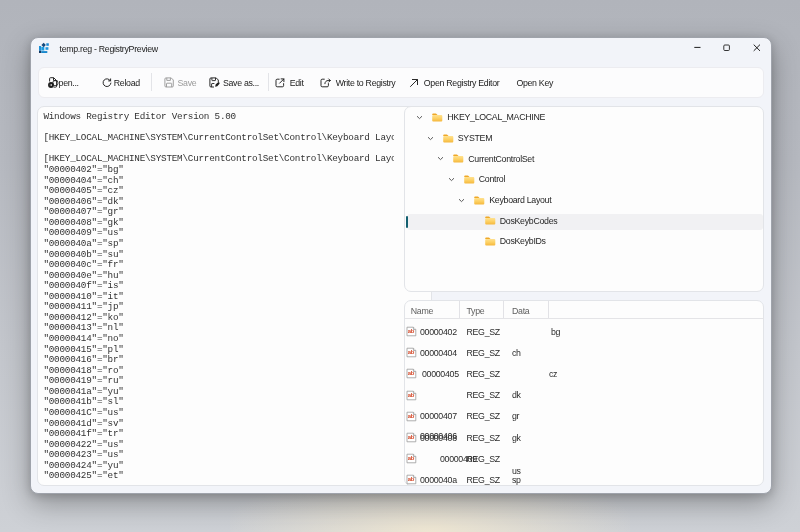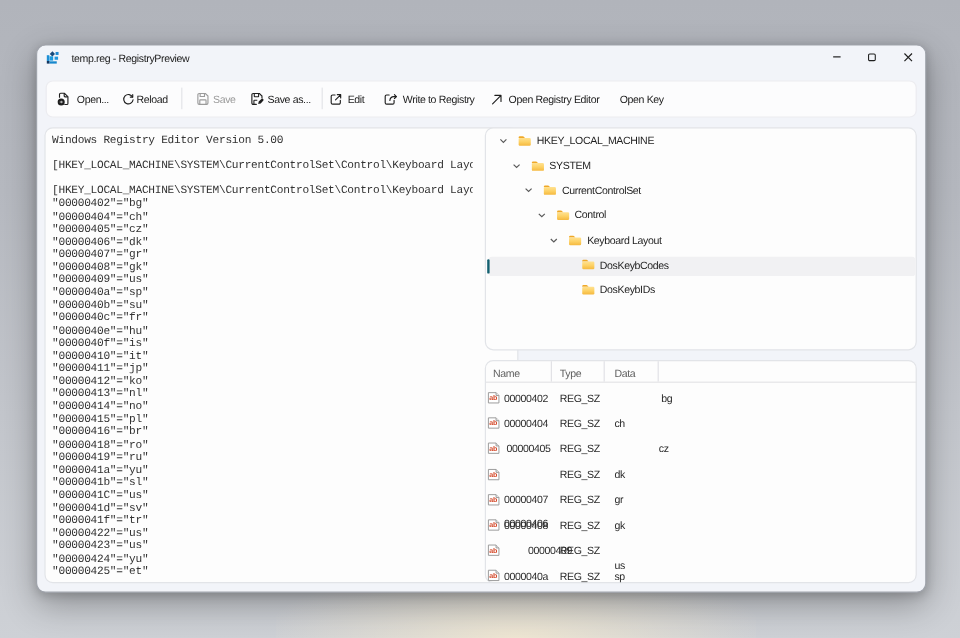--- a/index.html
+++ b/index.html
@@ -47,21 +47,21 @@
 <div class="abs" style="left:38px;top:66.5px;width:725.5px;height:31px;border-radius:6px;background:#fcfcfd;border:1px solid #ececf0;box-sizing:border-box;"></div>
 <div class="sep" style="left:151.2px;top:73px;height:18px;"></div>
 <div class="sep" style="left:268px;top:73px;height:18px;"></div>
 
 <svg class="abs" style="left:47.5px;top:77.2px" width="10" height="11" viewBox="0 0 10 11">
  <path d="M1.6 4.5 V1.6 a0.9 0.9 0 0 1 0.9-0.9 h3.2 L8.6 3.6 v5.6 a0.9 0.9 0 0 1 -0.9 0.9 H5.6" fill="none" stroke="#1e1e1e" stroke-width="0.95"></path>
  <path d="M5.5 0.8 V3 a0.7 0.7 0 0 0 0.7 0.7 H8.4" fill="none" stroke="#1e1e1e" stroke-width="0.95"></path>
  <circle cx="3" cy="8" r="2.95" fill="#1e1e1e"></circle>
  <path d="M1.8 8 h2 M3.1 7.25 l0.85 0.75 -0.85 0.75" stroke="#fff" stroke-width="0.65" fill="none"></path>
 </svg>
-<span class="t" style="left:64px;top:83px;">Open...</span>
+<span class="t" style="left:52px;top:83px;">Open...</span>
 
 <svg class="abs" style="left:101.8px;top:77.8px" width="10" height="10" viewBox="0 0 10 10">
  <path d="M8.5 2.9 A3.9 3.9 0 1 0 8.9 5.1" fill="none" stroke="#1e1e1e" stroke-width="0.95" stroke-linecap="round"></path>
  <path d="M6.6 2.9 H8.6 V0.9" fill="none" stroke="#1e1e1e" stroke-width="0.95" stroke-linecap="round" stroke-linejoin="round"></path>
 </svg>
 <span class="t" style="left:113.8px;top:83px;">Reload</span>
 
 <svg class="abs" style="left:163.8px;top:77.2px" width="10" height="11" viewBox="0 0 10 11">
  <path d="M0.9 2 a1.1 1.1 0 0 1 1.1-1.1 h5.2 L9.3 3 v5.9 a1.1 1.1 0 0 1 -1.1 1.1 H2 a1.1 1.1 0 0 1 -1.1-1.1 z" fill="none" stroke="#9b9b9b" stroke-width="0.95"></path>
  <path d="M2.8 1 V3.4 h3.6 V1" fill="none" stroke="#9b9b9b" stroke-width="0.95"></path>

